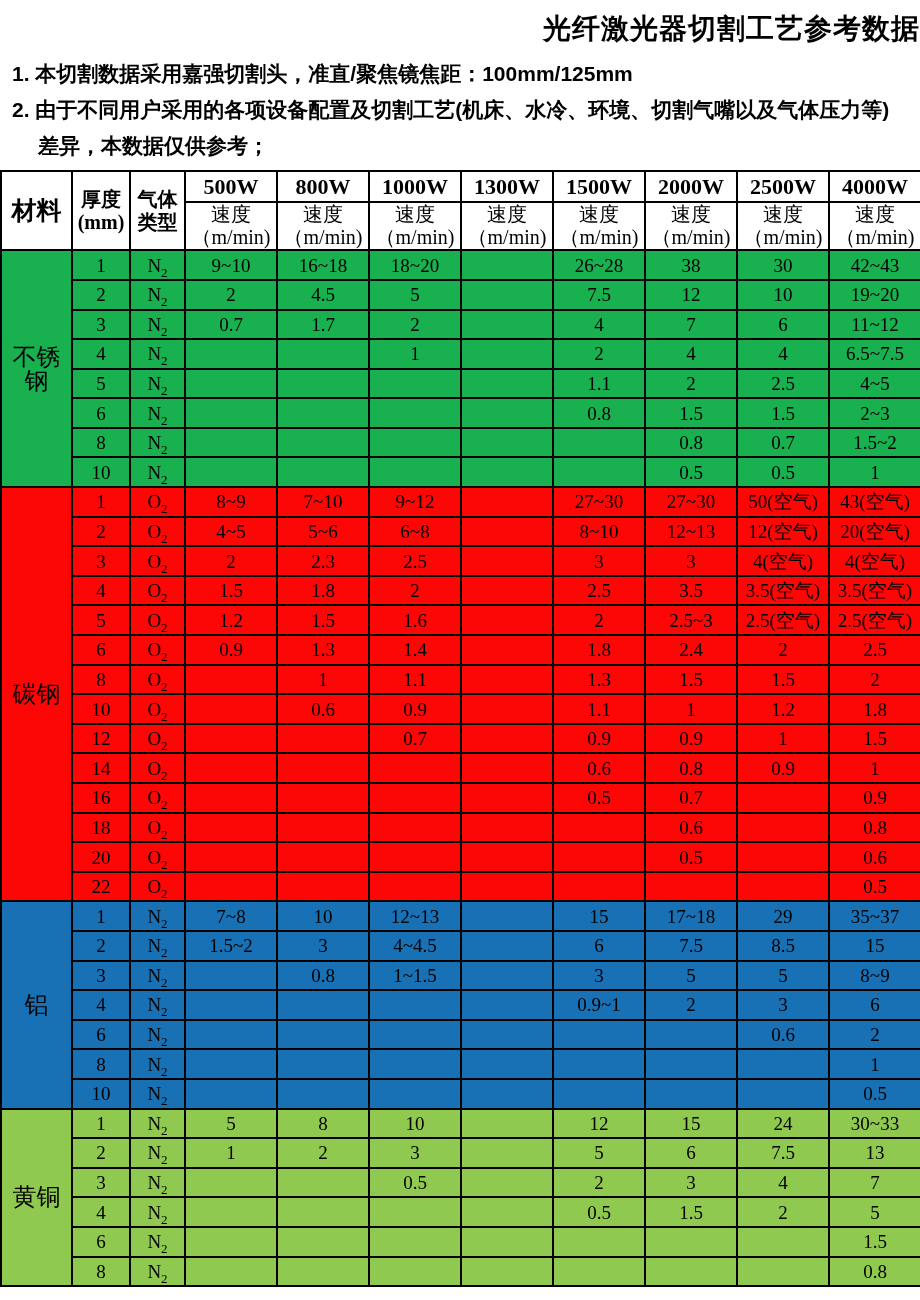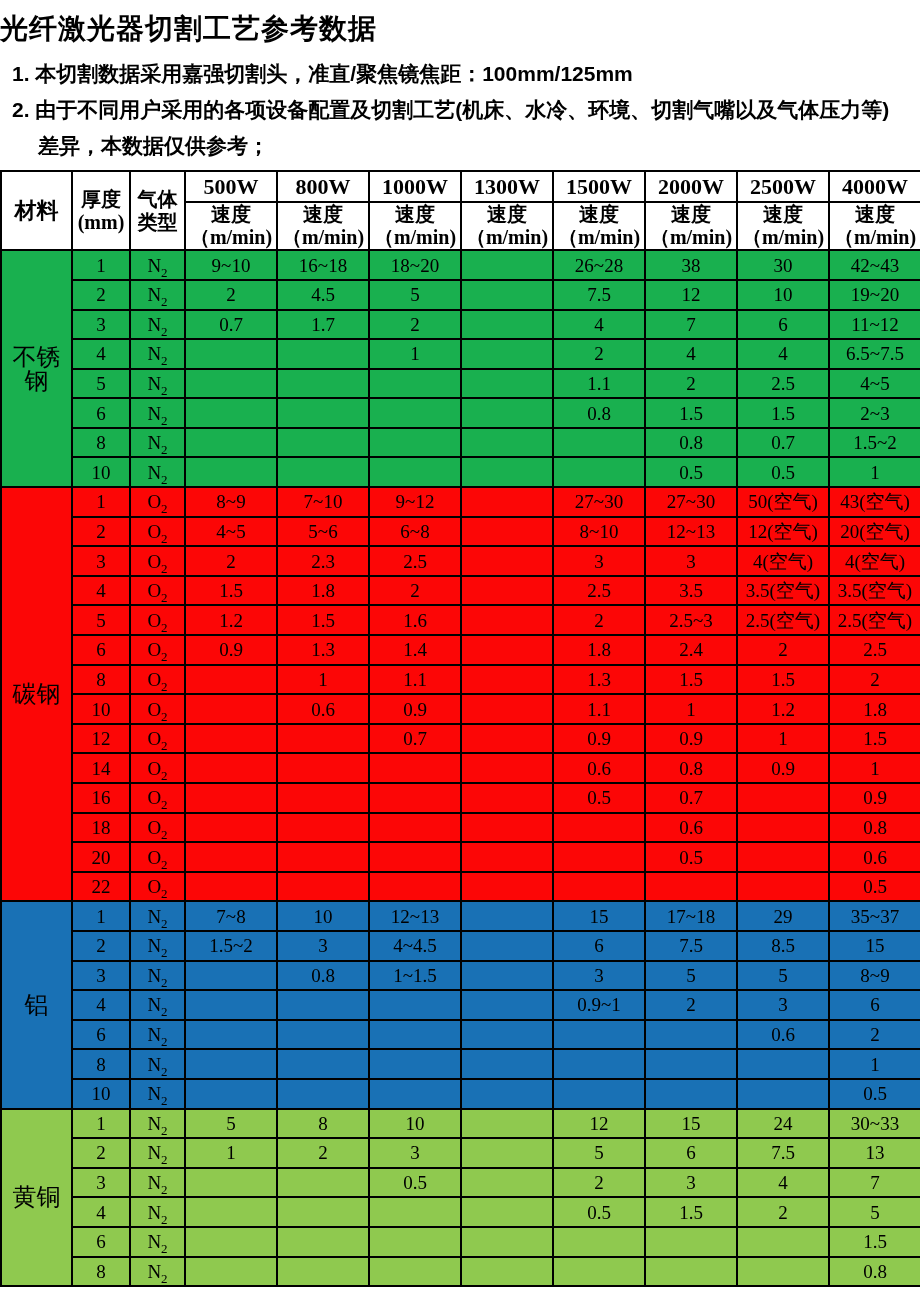--- a/index.html
+++ b/index.html
@@ -7,21 +7,21 @@
     width:920px; height:1300px;
     background:#fff;
     font-family:"Liberation Serif", serif;
     color:#000;
     overflow:hidden;
   }
   .title {
     font-family:"Liberation Sans", sans-serif;
     font-weight:bold;
     font-size:28px;
-    text-align:left;
+    text-align:right;
     padding:10px 0 6px 0;
     letter-spacing:1px;
   }
   .notes {
     font-family:"Liberation Sans", sans-serif;
     font-weight:bold;
     font-size:21px;
     padding:2px 18px 0 12px;
   }
   .note {
@@ -36,24 +36,24 @@
     margin-top:6px;
   }
   th, td {
     border:2px solid #000;
     text-align:center;
     vertical-align:middle;
     padding:0;
     overflow:hidden;
   }
   thead th { background:#fff; font-weight:bold; }
-  .corner-th   { font-size:22px; }
+  .corner-th   { font-size:25px; }
   .two-line-th { font-size:20px; line-height:1.15; }
   .power-th    { font-size:22px; height:29px; }
-  .speed-th    { font-size:20px; height:43px; line-height:1.15; font-weight:bold; }
+  .speed-th    { font-size:20px; height:43px; line-height:1.15; font-weight:normal; }
   tbody td { font-size:19px; height:27.6px; line-height:1; }
   .material-td { font-size:24px; }
   sub { font-size:13px; line-height:0; }
   .col-material  { width:71px; }
   .col-thickness { width:58px; }
   .col-gas       { width:55px; }
   .col-power     { width:92px; }
 </style>
 </head>
 <body>

